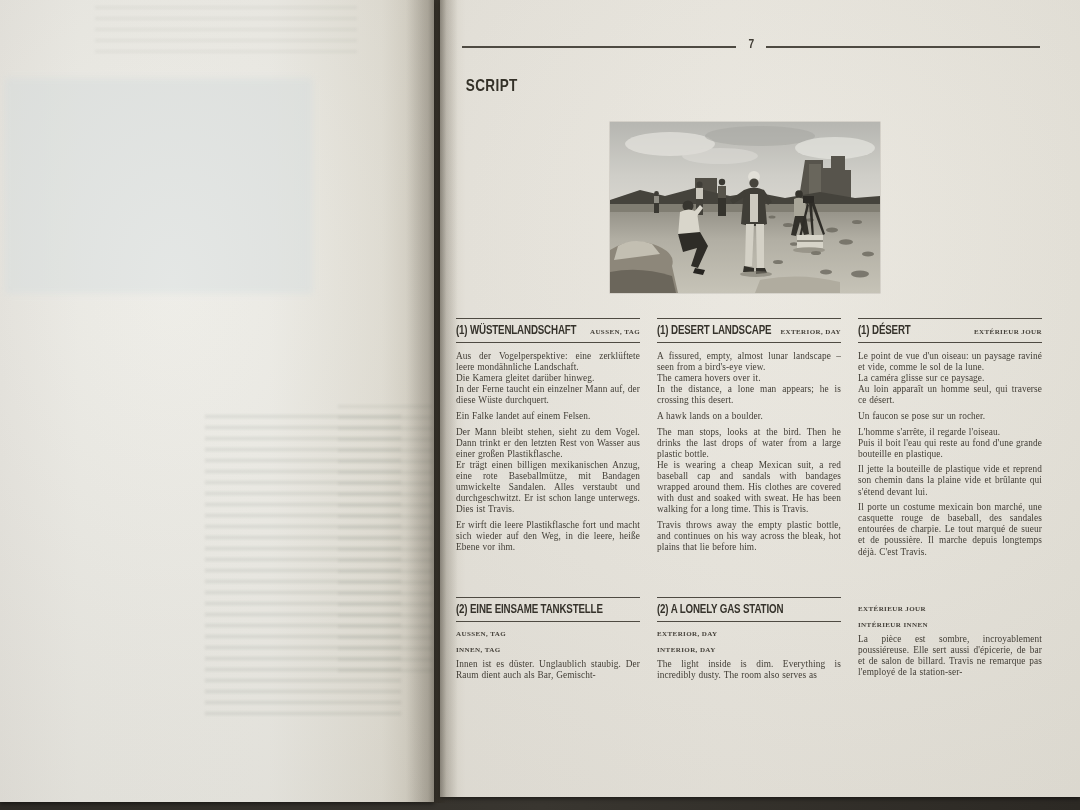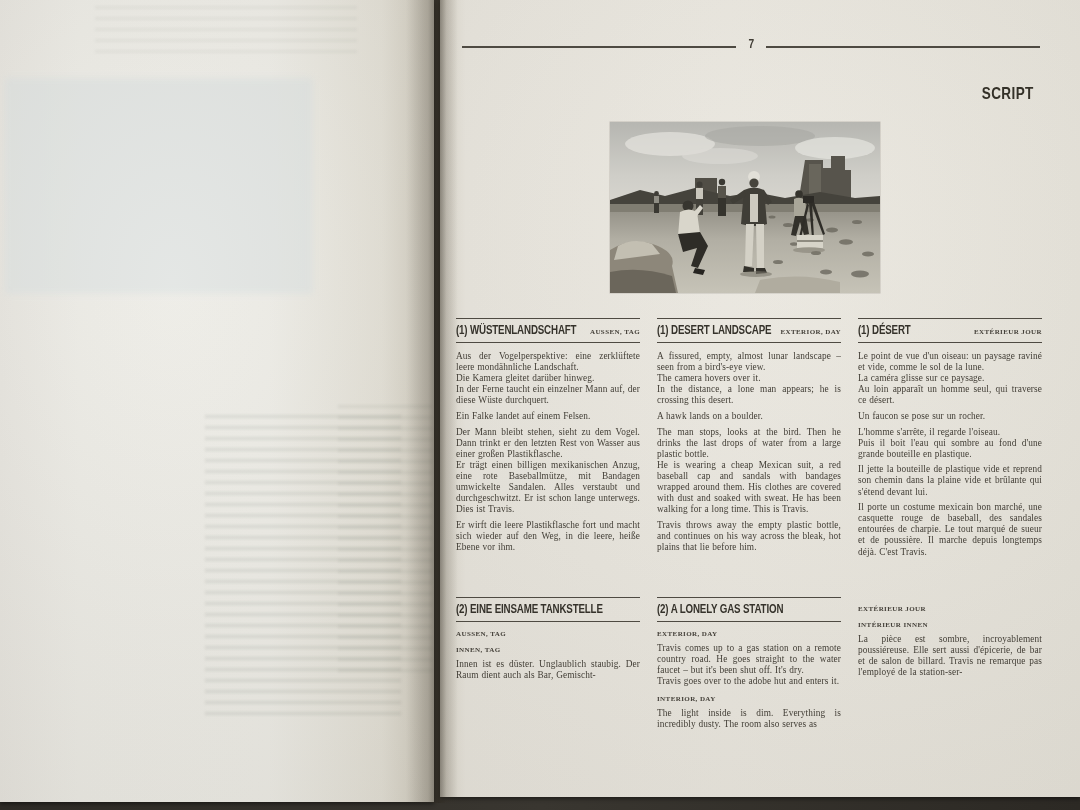--- a/index.html
+++ b/index.html
@@ -38,21 +38,21 @@
     background:linear-gradient(90deg, rgba(56,50,40,0) 0%, rgba(56,50,40,.22) 42%,
                rgba(45,40,31,.52) 62%, rgba(56,50,40,.18) 78%, rgba(56,50,40,0) 100%);
   }
   
   .folio-row{position:absolute;left:22px;top:40px;width:578px;display:flex;align-items:center;z-index:2;}
   .folio-row .rule{flex:1;height:1.5px;background:var(--rule,#4e4a42);}
   .folio-num{
     font-family:"Liberation Sans",sans-serif;font-weight:700;font-size:12px;
     margin:0 12px;transform:translateY(-3px) scaleX(.85);color:var(--ink,#413d35);
   }
-  .page-title{position:absolute;left:20px;top:84px;width:580px;text-align:right;z-index:2;}
+  .page-title{position:absolute;left:20px;top:76px;width:580px;text-align:left;z-index:2;}
   .page-title span{
     display:inline-block;font-family:"Liberation Sans",sans-serif;font-weight:700;
     font-size:16.5px;letter-spacing:.5px;transform:scaleX(.82);color:#343128;
   }
   
   .photo{position:absolute;left:170px;top:122px;width:270px;height:171px;z-index:2;
     box-shadow:0 0 0 .5px rgba(80,75,64,.25);}
   .photo svg{display:block;width:100%;height:100%;}
   
   .band{position:absolute;left:16px;width:586px;display:flex;gap:17px;z-index:2;}
@@ -238,43 +238,41 @@
         <div class="col-header">
           <span class="htxt">(1) DÉSERT</span>
           <span class="scene-inline">EXTÉRIEUR JOUR</span>
         </div>
         <div>
             <p class="body-p">Le point de vue d'un oiseau: un paysage raviné et vide, comme le sol de la lune.
 La caméra glisse sur ce paysage.
 Au loin apparaît un homme seul, qui traverse ce désert.</p>
             <p class="body-p">Un faucon se pose sur un rocher.</p>
             <p class="body-p">L'homme s'arrête, il regarde l'oiseau.
-Puis il boit l'eau qui sombre au fond d'une grande bouteille en plastique.</p>
+Puis il boit l'eau qui reste au fond d'une grande bouteille en plastique.</p>
             <p class="body-p">Il jette la bouteille de plastique vide et reprend son chemin dans la plaine vide et brûlante qui s'étend devant lui.</p>
             <p class="body-p">Il porte un costume mexicain bon marché, une casquette rouge de baseball, des sandales entourées de charpie. Le tout marqué de sueur et de poussière. Il marche depuis longtemps déjà. C'est Travis.</p>
           </div>
       </div>
     </div>
 
     <div class="band band2">
       <div class="col" lang="de">
         <div class="col-header">
           <span class="htxt">(2) EINE EINSAME TANKSTELLE</span>
         </div>
         <div class="scene-label">AUSSEN, TAG</div>
         <div class="scene-label">INNEN, TAG</div>
         <p class="body-p">Innen ist es düster. Unglaublich staubig. Der Raum dient auch als Bar, Gemischt-</p>
       </div>
       <div class="col" lang="en">
         <div class="col-header">
           <span class="htxt">(2) A LONELY GAS STATION</span>
         </div>
         <div class="scene-label">EXTERIOR, DAY</div>
-        <p class="body-p">Travis comes up to a gas station on a remote country road. He goes straight to the water faucet – but it's been shut off. It's dry.
-Travis goes over to the adobe hut and enters it.</p>
         <div class="scene-label">INTERIOR, DAY</div>
         <p class="body-p">The light inside is dim. Everything is incredibly dusty. The room also serves as</p>
       </div>
       <div class="col" lang="fr">
         <div class="scene-label">EXTÉRIEUR JOUR</div>
         <div class="scene-label">INTÉRIEUR INNEN</div>
         <p class="body-p">La pièce est sombre, incroyablement poussiéreuse. Elle sert aussi d'épicerie, de bar et de salon de billard. Travis ne remarque pas l'employé de la station-ser-</p>
       </div>
     </div>
 

